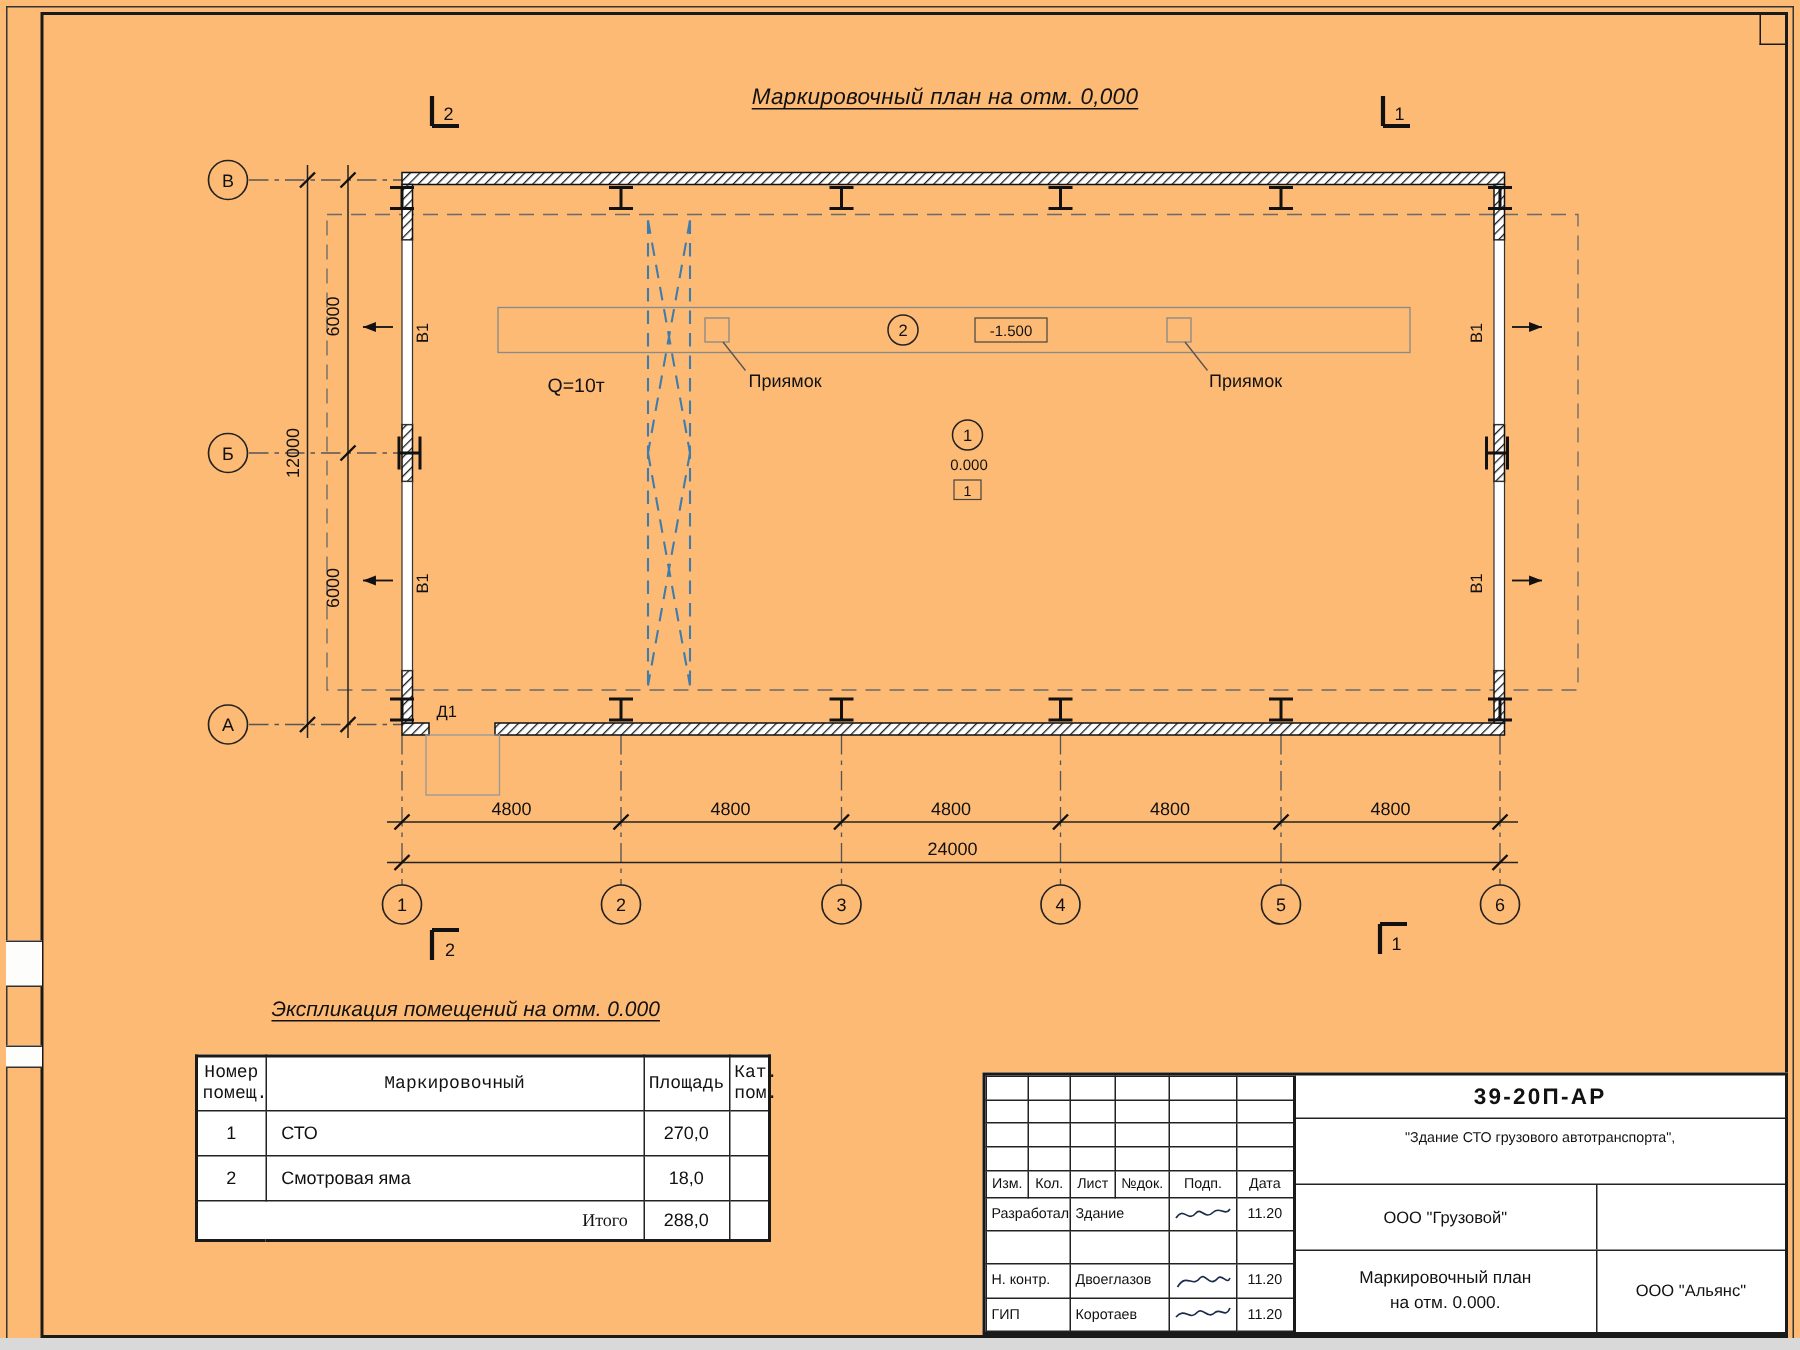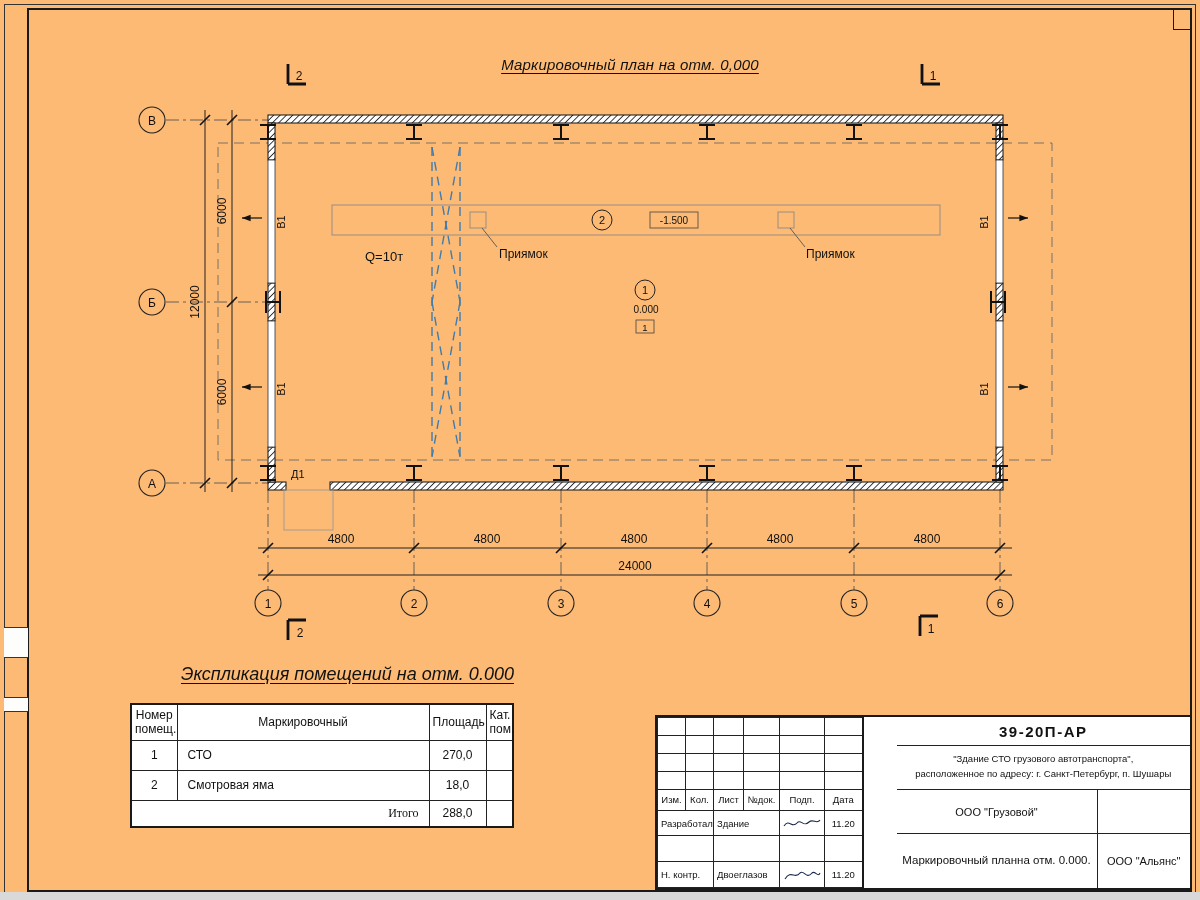--- a/index.html
+++ b/index.html
@@ -8,47 +8,47 @@
   .outer{position:absolute;left:4px;top:4px;width:1192px;height:892px;border:1px solid #333;}
   .frame{position:absolute;left:27px;top:8px;width:1165px;height:884px;border:2px solid #1a1a1a;}
   .corner-tr{position:absolute;left:1173px;top:8px;width:19px;height:22px;border-left:1.5px solid #1a1a1a;border-bottom:1.5px solid #1a1a1a;}
   .edgemark{position:absolute;left:4px;width:24px;border-top:1px solid #333;border-bottom:1px solid #333;background:#fdfdfb;}
   .em1{top:627px;height:31px;}
   .em2{top:697px;height:15px;}
   .plan-title{position:absolute;left:360px;top:56px;width:540px;text-align:center;font-size:15px;font-style:italic;color:#111;text-decoration:underline;text-underline-offset:3px;letter-spacing:.2px;}
   .plan{position:absolute;left:0;top:0;}
   svg text{font-family:"Liberation Sans",sans-serif;fill:#111;}
   .t9{font-size:9.5px;}.t10{font-size:10px;}.t11{font-size:11px;}.t12{font-size:12px;}.t13{font-size:13px;}
-  .schedule-title{position:absolute;left:181px;top:664px;font-size:18px;font-style:italic;color:#111;text-decoration:underline;text-underline-offset:3px;}
+  .schedule-title{position:absolute;left:181px;top:664px;font-size:14px;font-style:italic;color:#111;text-decoration:underline;text-underline-offset:3px;}
   .schedule{position:absolute;left:130px;top:703px;width:382px;border-collapse:collapse;table-layout:fixed;background:#fff;border:2px solid #1a1a1a;}
   .schedule th,.schedule td{border:1px solid #222;font-size:12px;font-weight:normal;color:#111;text-align:center;vertical-align:middle;padding:1px 3px;}
-  .schedule .hd th{height:36px;}
+  .schedule .hd th{height:36px;font-family:Liberation Mono, monospace;}
   .schedule td{height:30px;}
   .schedule .cname{text-align:left;padding-left:10px;}
   .schedule .ritogo td{height:27px;}
   .schedule .lbl-right{text-align:right;padding-right:10px;font-family:Liberation Serif, serif;}
   .titleblock{position:absolute;left:655px;top:715px;width:537px;height:175px;border:2px solid #1a1a1a;display:flex;background:#fff;color:#111;}
   .tb-left{width:205px;height:100%;border-collapse:collapse;table-layout:fixed;border-right:2px solid #1a1a1a;}
   .tb-left td{border:1px solid #222;font-size:9.5px;text-align:center;vertical-align:middle;padding:0 1px;overflow:hidden;white-space:nowrap;color:#111;}
   .tb-left .rev td{height:14px;}
   .tb-left .hd td{height:16px;}
   .tb-left .pp td{height:20px;}
   .tb-left .role,.tb-left .nm{text-align:left;padding-left:3px;}
-  .tb-right{flex:1;display:grid;grid-template-rows:29px 44px 44px 1fr;margin-left:33px;}
+  .tb-right{flex:1;display:grid;grid-template-rows:29px 44px 44px 1fr;}
   .tb-doc{border-bottom:1px solid #222;display:flex;align-items:center;justify-content:center;font-size:15px;font-weight:bold;letter-spacing:1.5px;}
   .tb-desc{border-bottom:1px solid #222;text-align:center;font-size:9.5px;line-height:1.6;padding-top:5px;}
   .tb-mid{border-bottom:1px solid #222;display:grid;grid-template-columns:201px 1fr;}
   .tb-org1{border-right:1px solid #222;display:flex;align-items:center;justify-content:center;font-size:11px;}
   .tb-stage{display:grid;grid-template-columns:47px 38px 1fr;grid-template-rows:16px 1fr;}
   .tb-stage .sl{border-right:1px solid #222;border-bottom:1px solid #222;font-size:9px;display:flex;align-items:center;justify-content:center;}
   .tb-stage .sl.last{border-right:none;}
   .tb-stage .sv{border-right:1px solid #222;display:flex;align-items:center;justify-content:center;font-size:12px;}
   .tb-stage .sv.last{border-right:none;}
   .tb-bot{display:grid;grid-template-columns:201px 1fr;}
-  .tb-sheettitle{border-right:1px solid #222;display:flex;flex-direction:row;align-items:center;justify-content:center;font-size:11.5px;line-height:1.5;text-align:center;}
+  .tb-sheettitle{border-right:1px solid #222;display:flex;flex-direction:column;align-items:center;justify-content:center;font-size:11.5px;line-height:1.5;text-align:center;}
   .tb-org2{display:flex;align-items:center;justify-content:center;font-size:11px;}
   .sig svg{display:block;margin:0 auto;}
 </style>
 </head>
 <body>
 
 <div class="sheet">
   <div class="outer"></div>
   <div class="frame"></div>
   <div class="corner-tr"></div>
@@ -341,28 +341,37 @@
       <tr class="pp">
         <td colspan="2" class="role">Н. контр.</td>
         <td colspan="2" class="nm">Двоеглазов</td>
         <td class="sig">
               <svg width="40" height="14" viewBox="0 0 40 14">
                 <path d="M3 11 C9 1,13 12,18 5 C22 1,24 12,30 5 C33 2,36 10,38 5" fill="none" stroke="#1a2a4a" stroke-width="1.1"></path>
               </svg>
             </td>
         <td>11.20</td>
       </tr>
+      <tr class="pp">
+        <td colspan="2" class="role">ГИП</td>
+        <td colspan="2" class="nm">Коротаев</td>
+        <td class="sig">
+              <svg width="40" height="14" viewBox="0 0 40 14">
+                <path d="M2 9 C8 2,11 12,16 6 C20 2,23 11,28 6 C32 3,35 10,38 3" fill="none" stroke="#1a2a4a" stroke-width="1.1"></path>
+              </svg>
+            </td>
+        <td>11.20</td>
+      </tr>
     </tbody>
       </table>
 
     <div class="tb-right">
       <div class="tb-doc">39-20П-АР</div>
       <div class="tb-desc">
         <div>"Здание СТО грузового автотранспорта",</div>
-        <div>расположенное по адресу: г. Санкт-Петербург, п. Шушары</div>
       </div>
       <div class="tb-mid">
         <div class="tb-org1">ООО "Грузовой"</div>
       </div>
       <div class="tb-bot">
         <div class="tb-sheettitle">
           <div>Маркировочный план</div>
           <div>на отм. 0.000.</div>
         </div>
         <div class="tb-org2">ООО "Альянс"</div>

